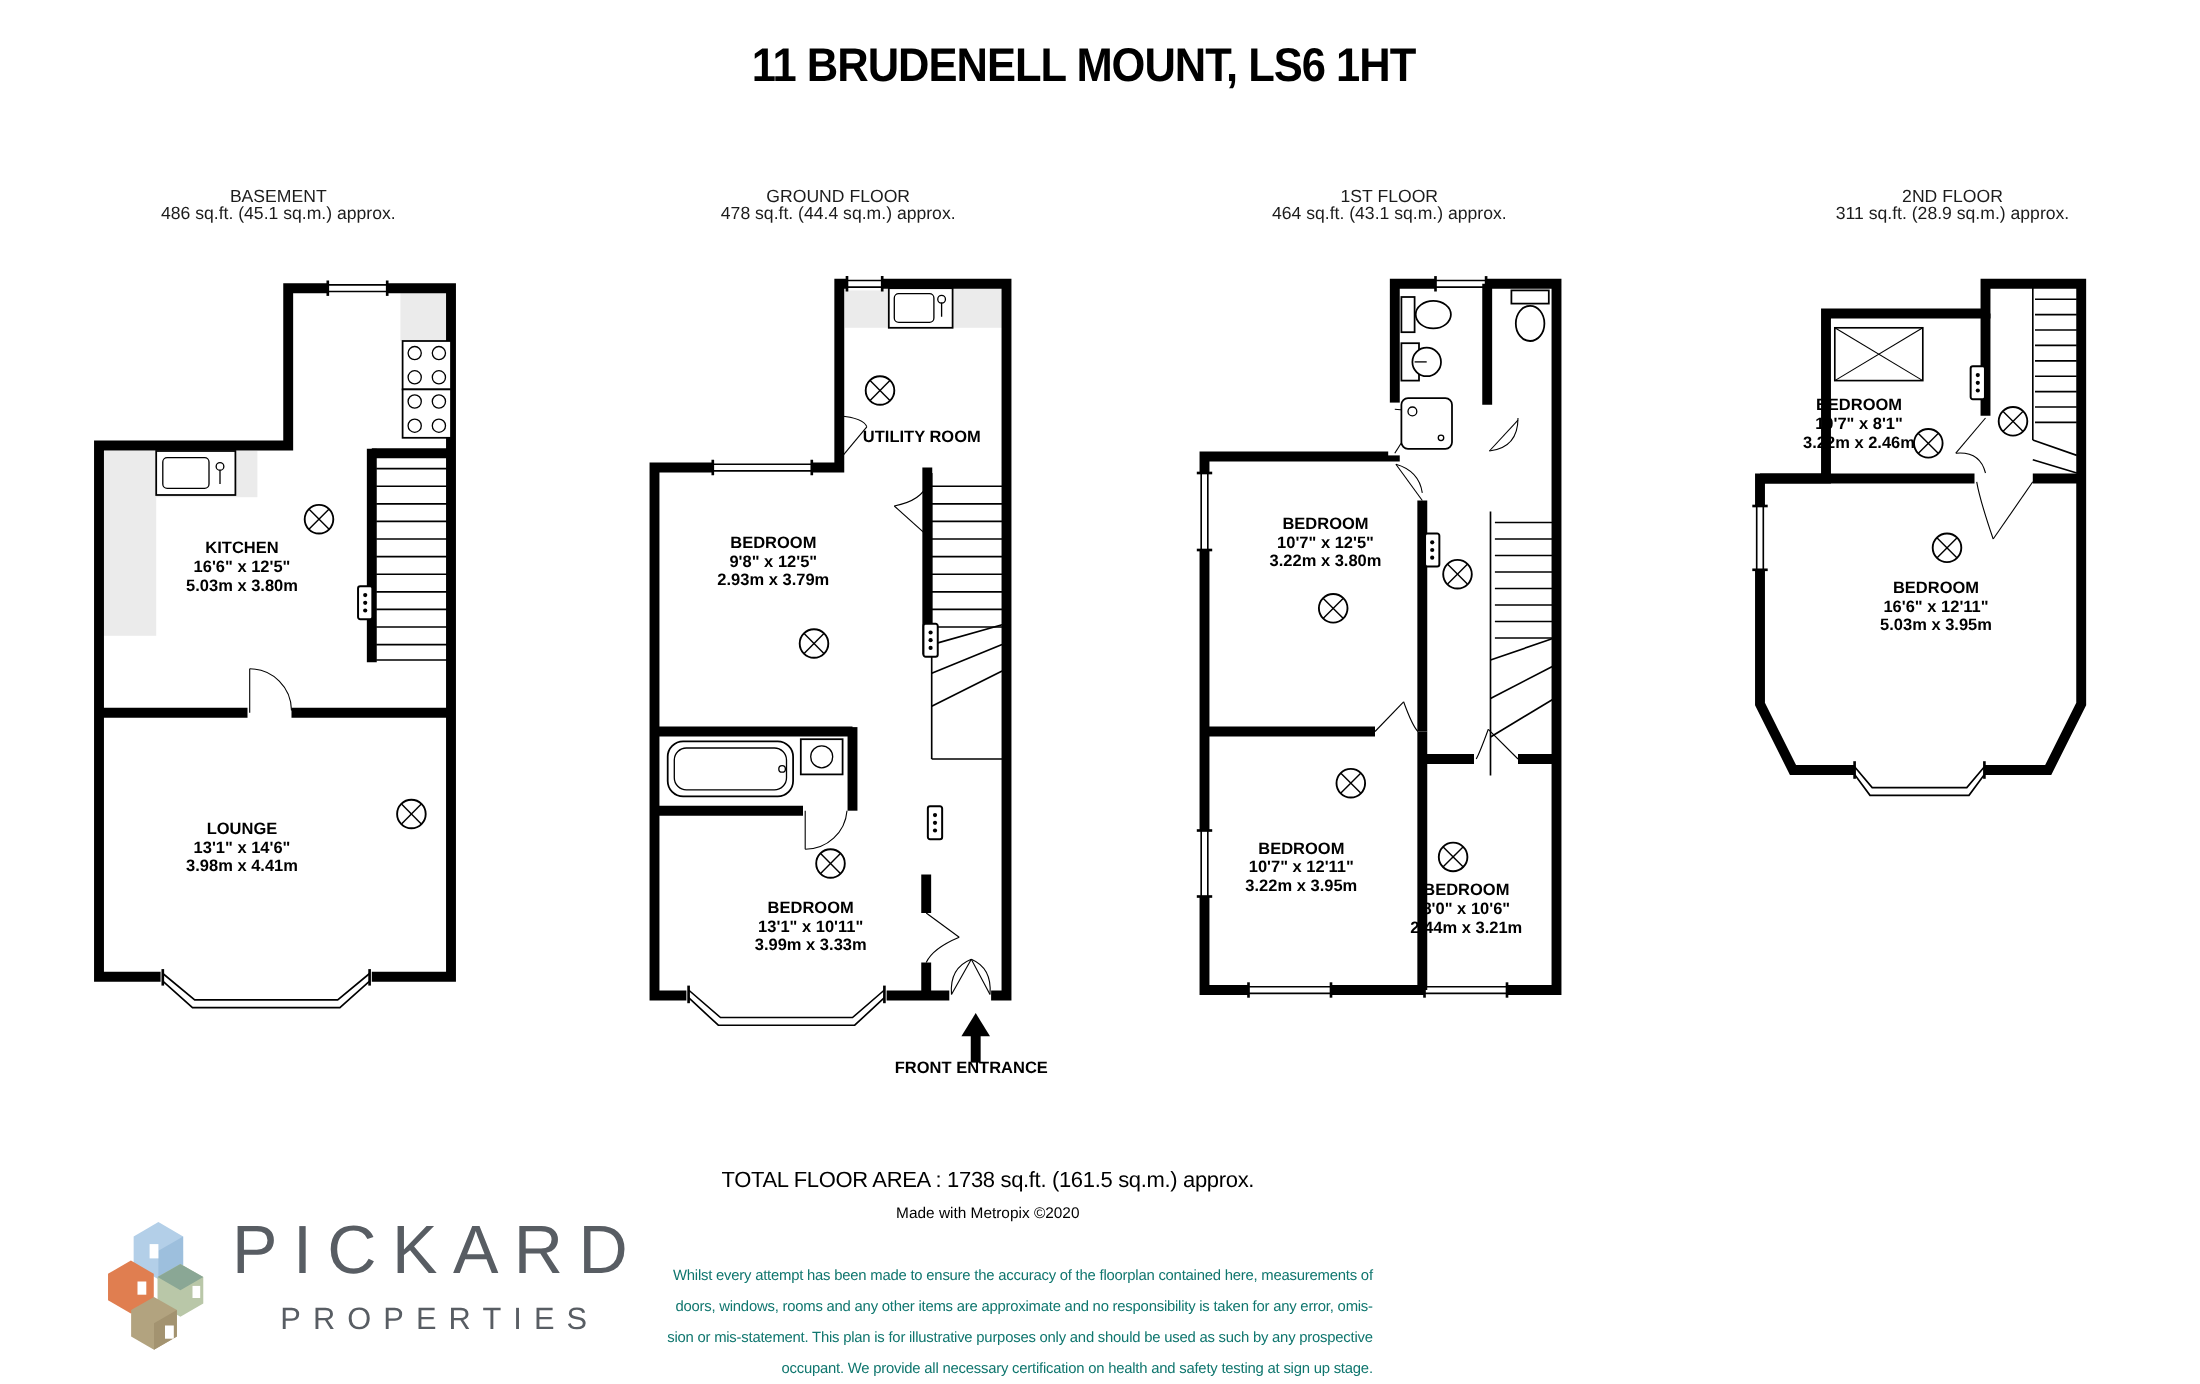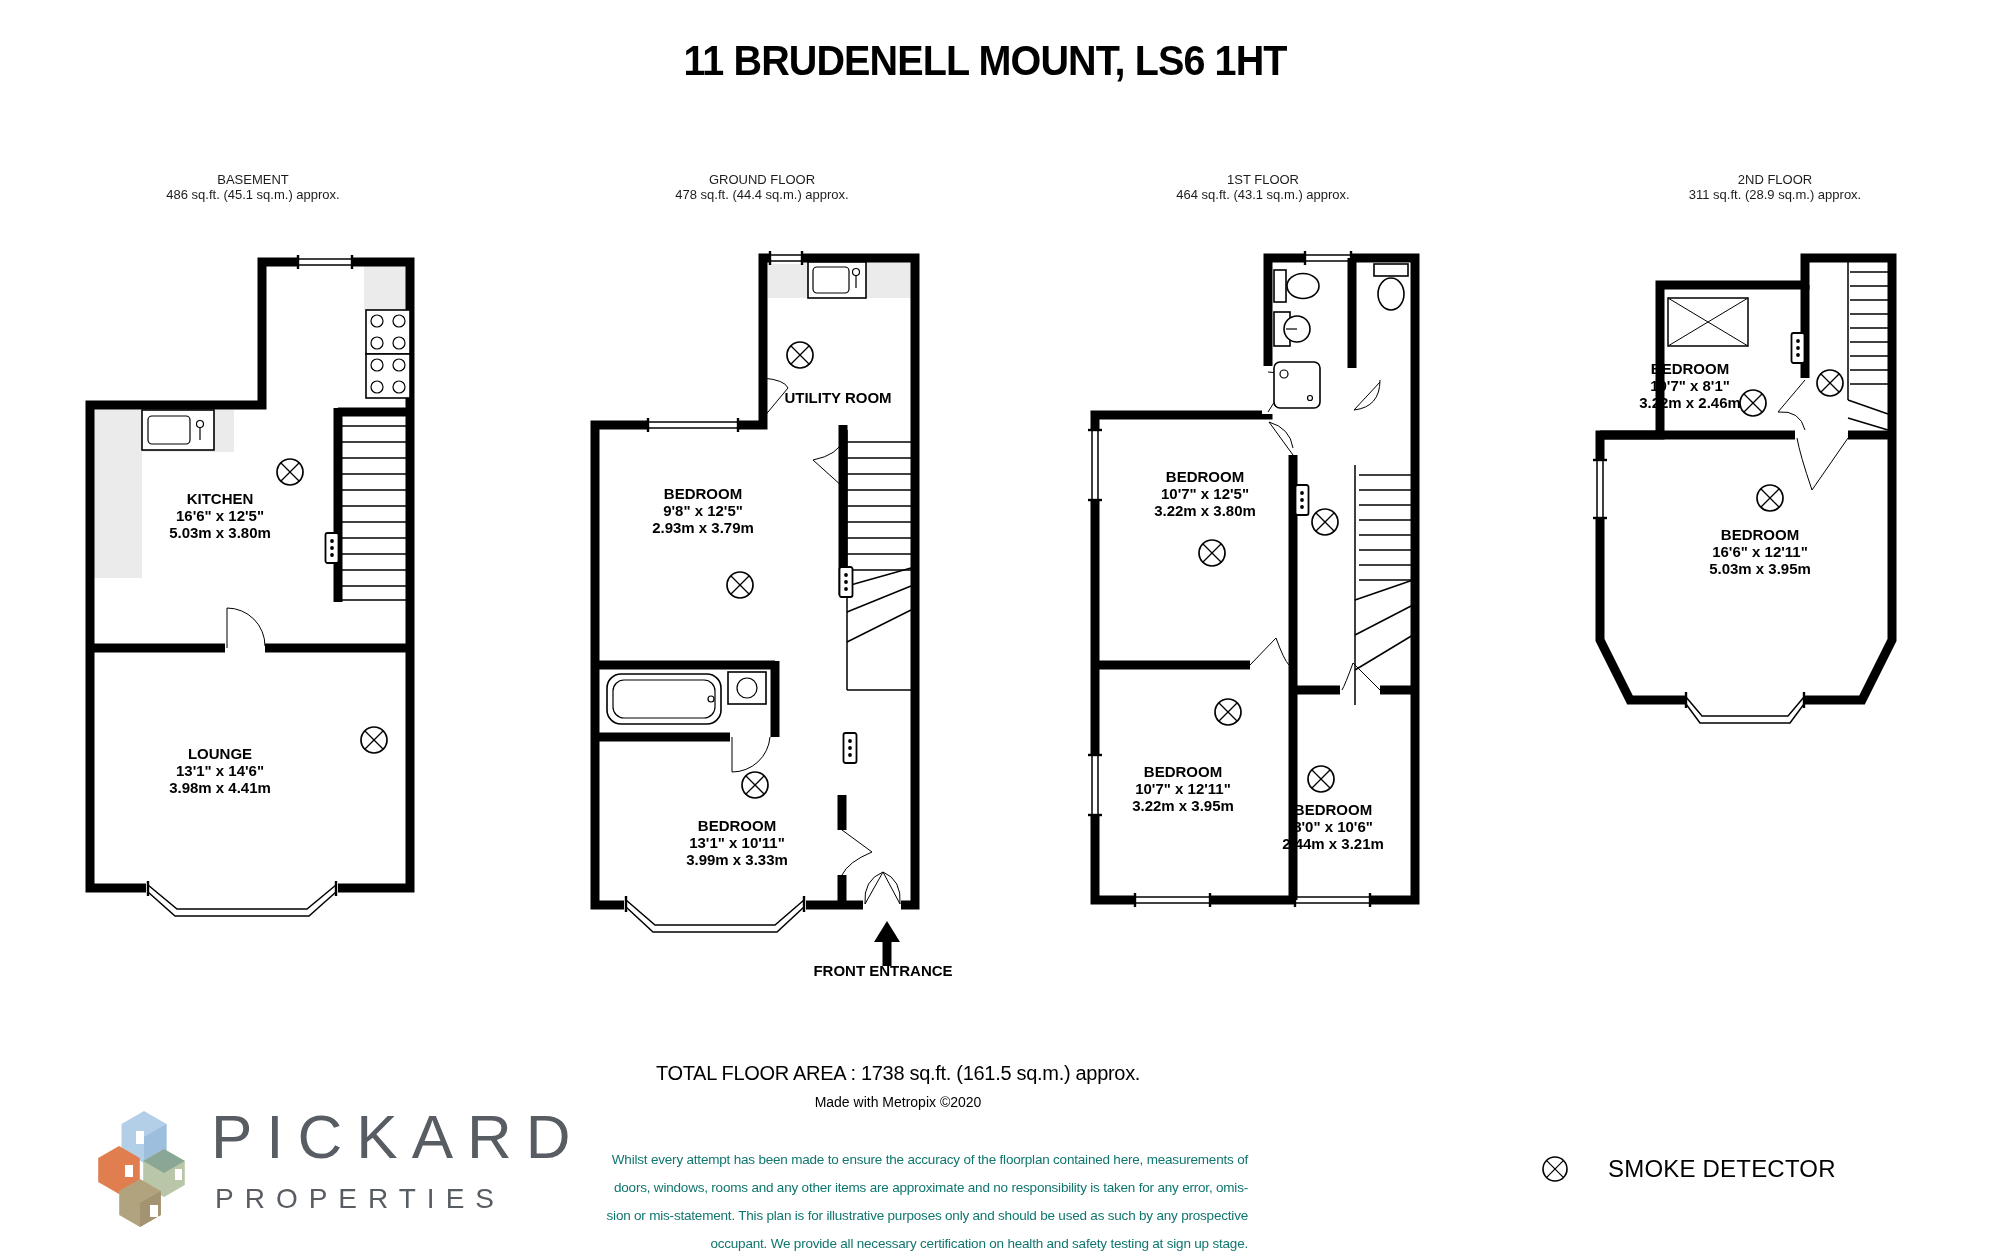--- a/index.html
+++ b/index.html
@@ -1,38 +1,38 @@
 <!DOCTYPE html>
 <html><head>
 <meta charset="utf-8">
 <style>
   html,body{margin:0;padding:0;background:#fff;}
   body{width:2000px;height:1258px;position:relative;font-family:"Liberation Sans",sans-serif;color:#000;overflow:hidden;}
   .abs{position:absolute;}
   .center-x{transform:translateX(-50%);}
   .page-title{top:36px;left:985px;font-size:43px;font-weight:bold;letter-spacing:-1px;white-space:nowrap;transform:translateX(-50%) scaleX(.92);}
-  .floor-header{top:172px;text-align:center;font-size:13px;line-height:15px;color:#1c1c1c;white-space:nowrap;}
+  .floor-header{top:172px;text-align:center;font-size:16px;line-height:15px;color:#1c1c1c;white-space:nowrap;}
   .floor-plan{top:250px;text-decoration:underline;}
   .room-label{position:absolute;transform:translateX(-50%);text-align:center;font-size:15px;font-weight:bold;line-height:17px;white-space:nowrap;}
   .annotation-label{position:absolute;transform:translateX(-50%);font-size:15px;font-weight:bold;white-space:nowrap;}
   svg .w9{stroke:#000;stroke-width:9;fill:none;}
   svg .thin{stroke:#000;stroke-width:1.5;fill:none;}
   svg .hair{stroke:#000;stroke-width:1;fill:none;}
   svg .cap{stroke:#000;stroke-width:2.4;}
   svg .fx{stroke:#000;stroke-width:1.6;fill:#fff;}
   svg .fx2{stroke:#000;stroke-width:1.2;fill:none;}
   svg .gap{fill:#fff;}
   svg .counter{fill:#ebebeb;}
   .footer-line1{top:1062px;left:898px;font-size:20px;letter-spacing:-.3px;white-space:nowrap;}
   .footer-line2{top:1094px;left:898px;font-size:14px;white-space:nowrap;}
   .disclaimer{top:1146px;left:898px;width:700px;transform:translateX(-50%);text-align:right;font-size:13.5px;line-height:28px;letter-spacing:-.2px;color:#0f766e;}
   .logo{top:1105px;left:92px;display:flex;align-items:flex-start;}
   .logo-text{margin-left:14px;color:#585d63;}
   .logo-name{font-size:62px;letter-spacing:14px;line-height:64px;font-weight:400;}
-  .logo-tagline{font-size:28px;letter-spacing:11px;margin-top:14px;margin-left:4px;font-weight:400;}
+  .logo-tagline{font-size:28px;letter-spacing:11px;margin-top:14px;margin-left:4px;font-weight:400;text-align:center;}
   .legend{top:1152px;left:1540px;}
   .legend-row{display:flex;align-items:center;height:34px;margin-bottom:10px;}
   .legend-label{margin-left:38px;font-size:24px;letter-spacing:.2px;white-space:nowrap;}
 </style>
 </head>
 <body>
 
 <svg width="0" height="0" style="position:absolute">
   <defs>
     <g id="sd">
@@ -498,21 +498,13 @@
     <polygon points="48,98 68.8,86 68.8,110 48,122" fill="#a39370"></polygon>
     <rect x="58" y="100" width="8" height="12" fill="#fff"></rect>
   </svg>
   <div class="logo-text">
     <div class="logo-name">PICKARD</div>
     <div class="logo-tagline">PROPERTIES</div>
   </div>
 </div>
 
 <div class="abs legend">
-  <div class="legend-row">
-    <svg width="30" height="30" viewBox="0 0 30 30">
-      <circle cx="15" cy="15" r="12" fill="#fff" stroke="#000" stroke-width="1.6"></circle>
-      <line x1="6.7" y1="6.7" x2="23.3" y2="23.3" stroke="#000" stroke-width="1.2"></line>
-      <line x1="6.7" y1="23.3" x2="23.3" y2="6.7" stroke="#000" stroke-width="1.2"></line>
-    </svg>
-    <div class="legend-label">SMOKE DETECTOR</div>
-  </div>
 </div>
 
 </body></html>

